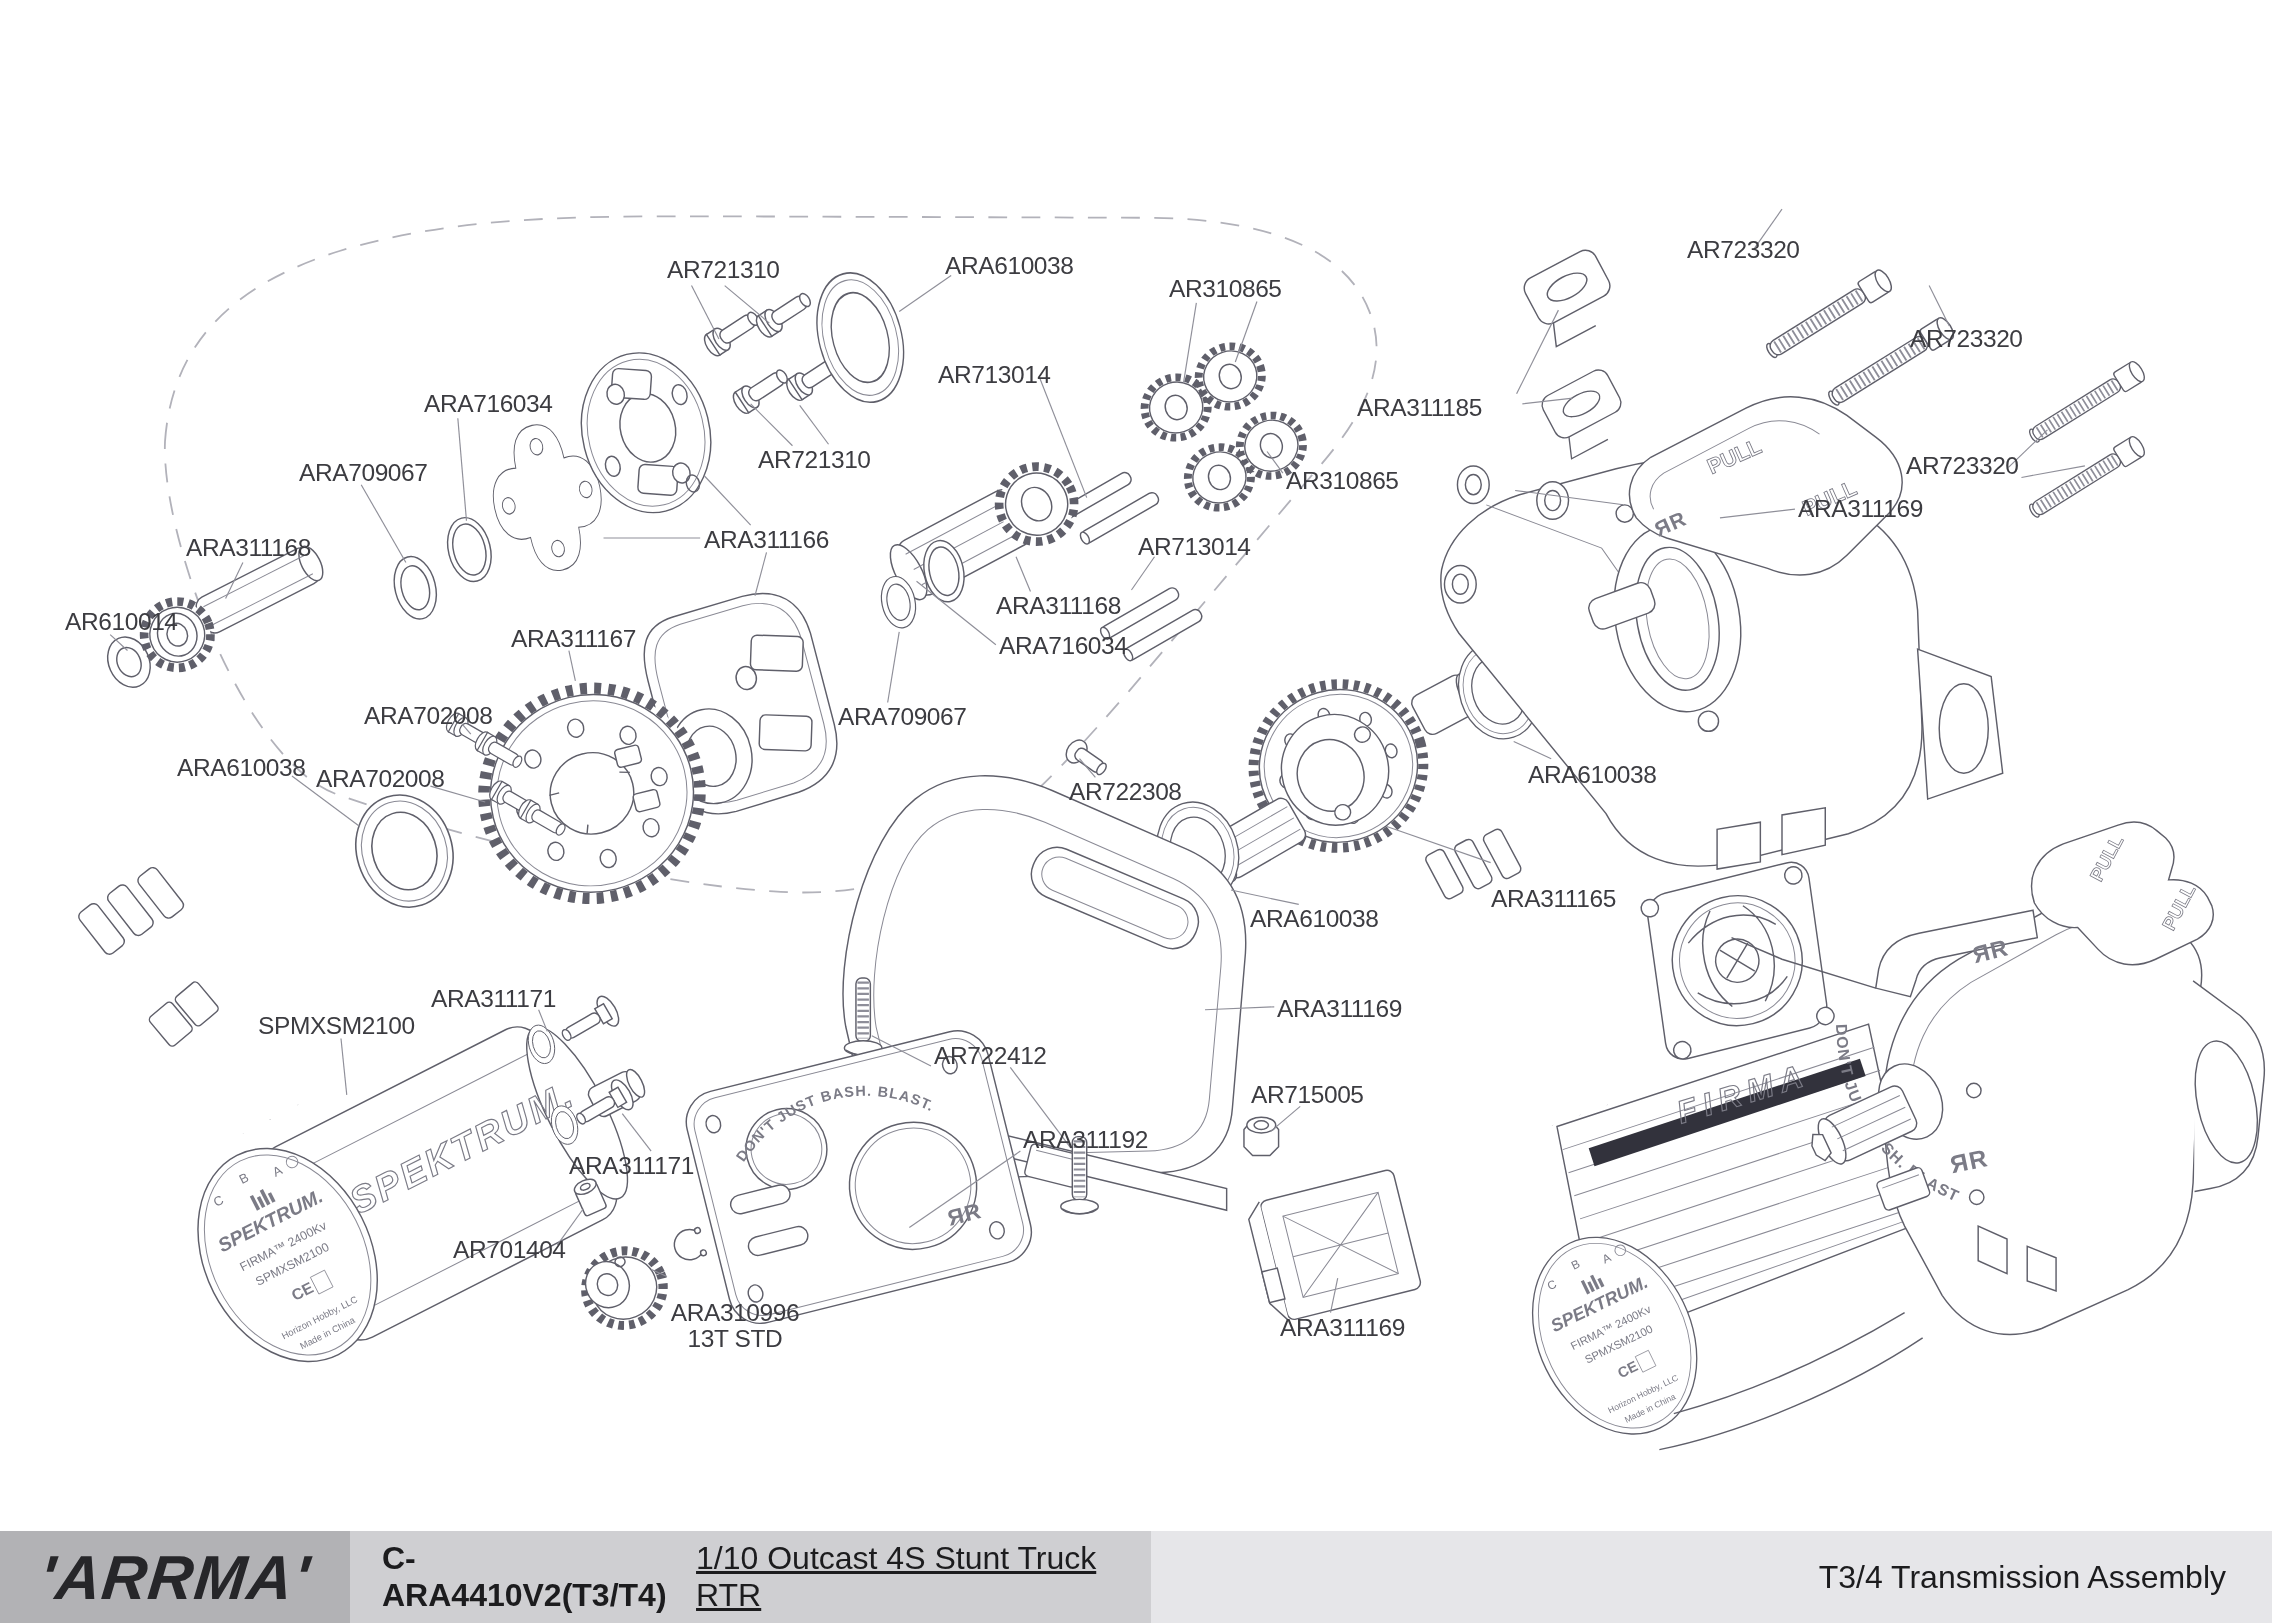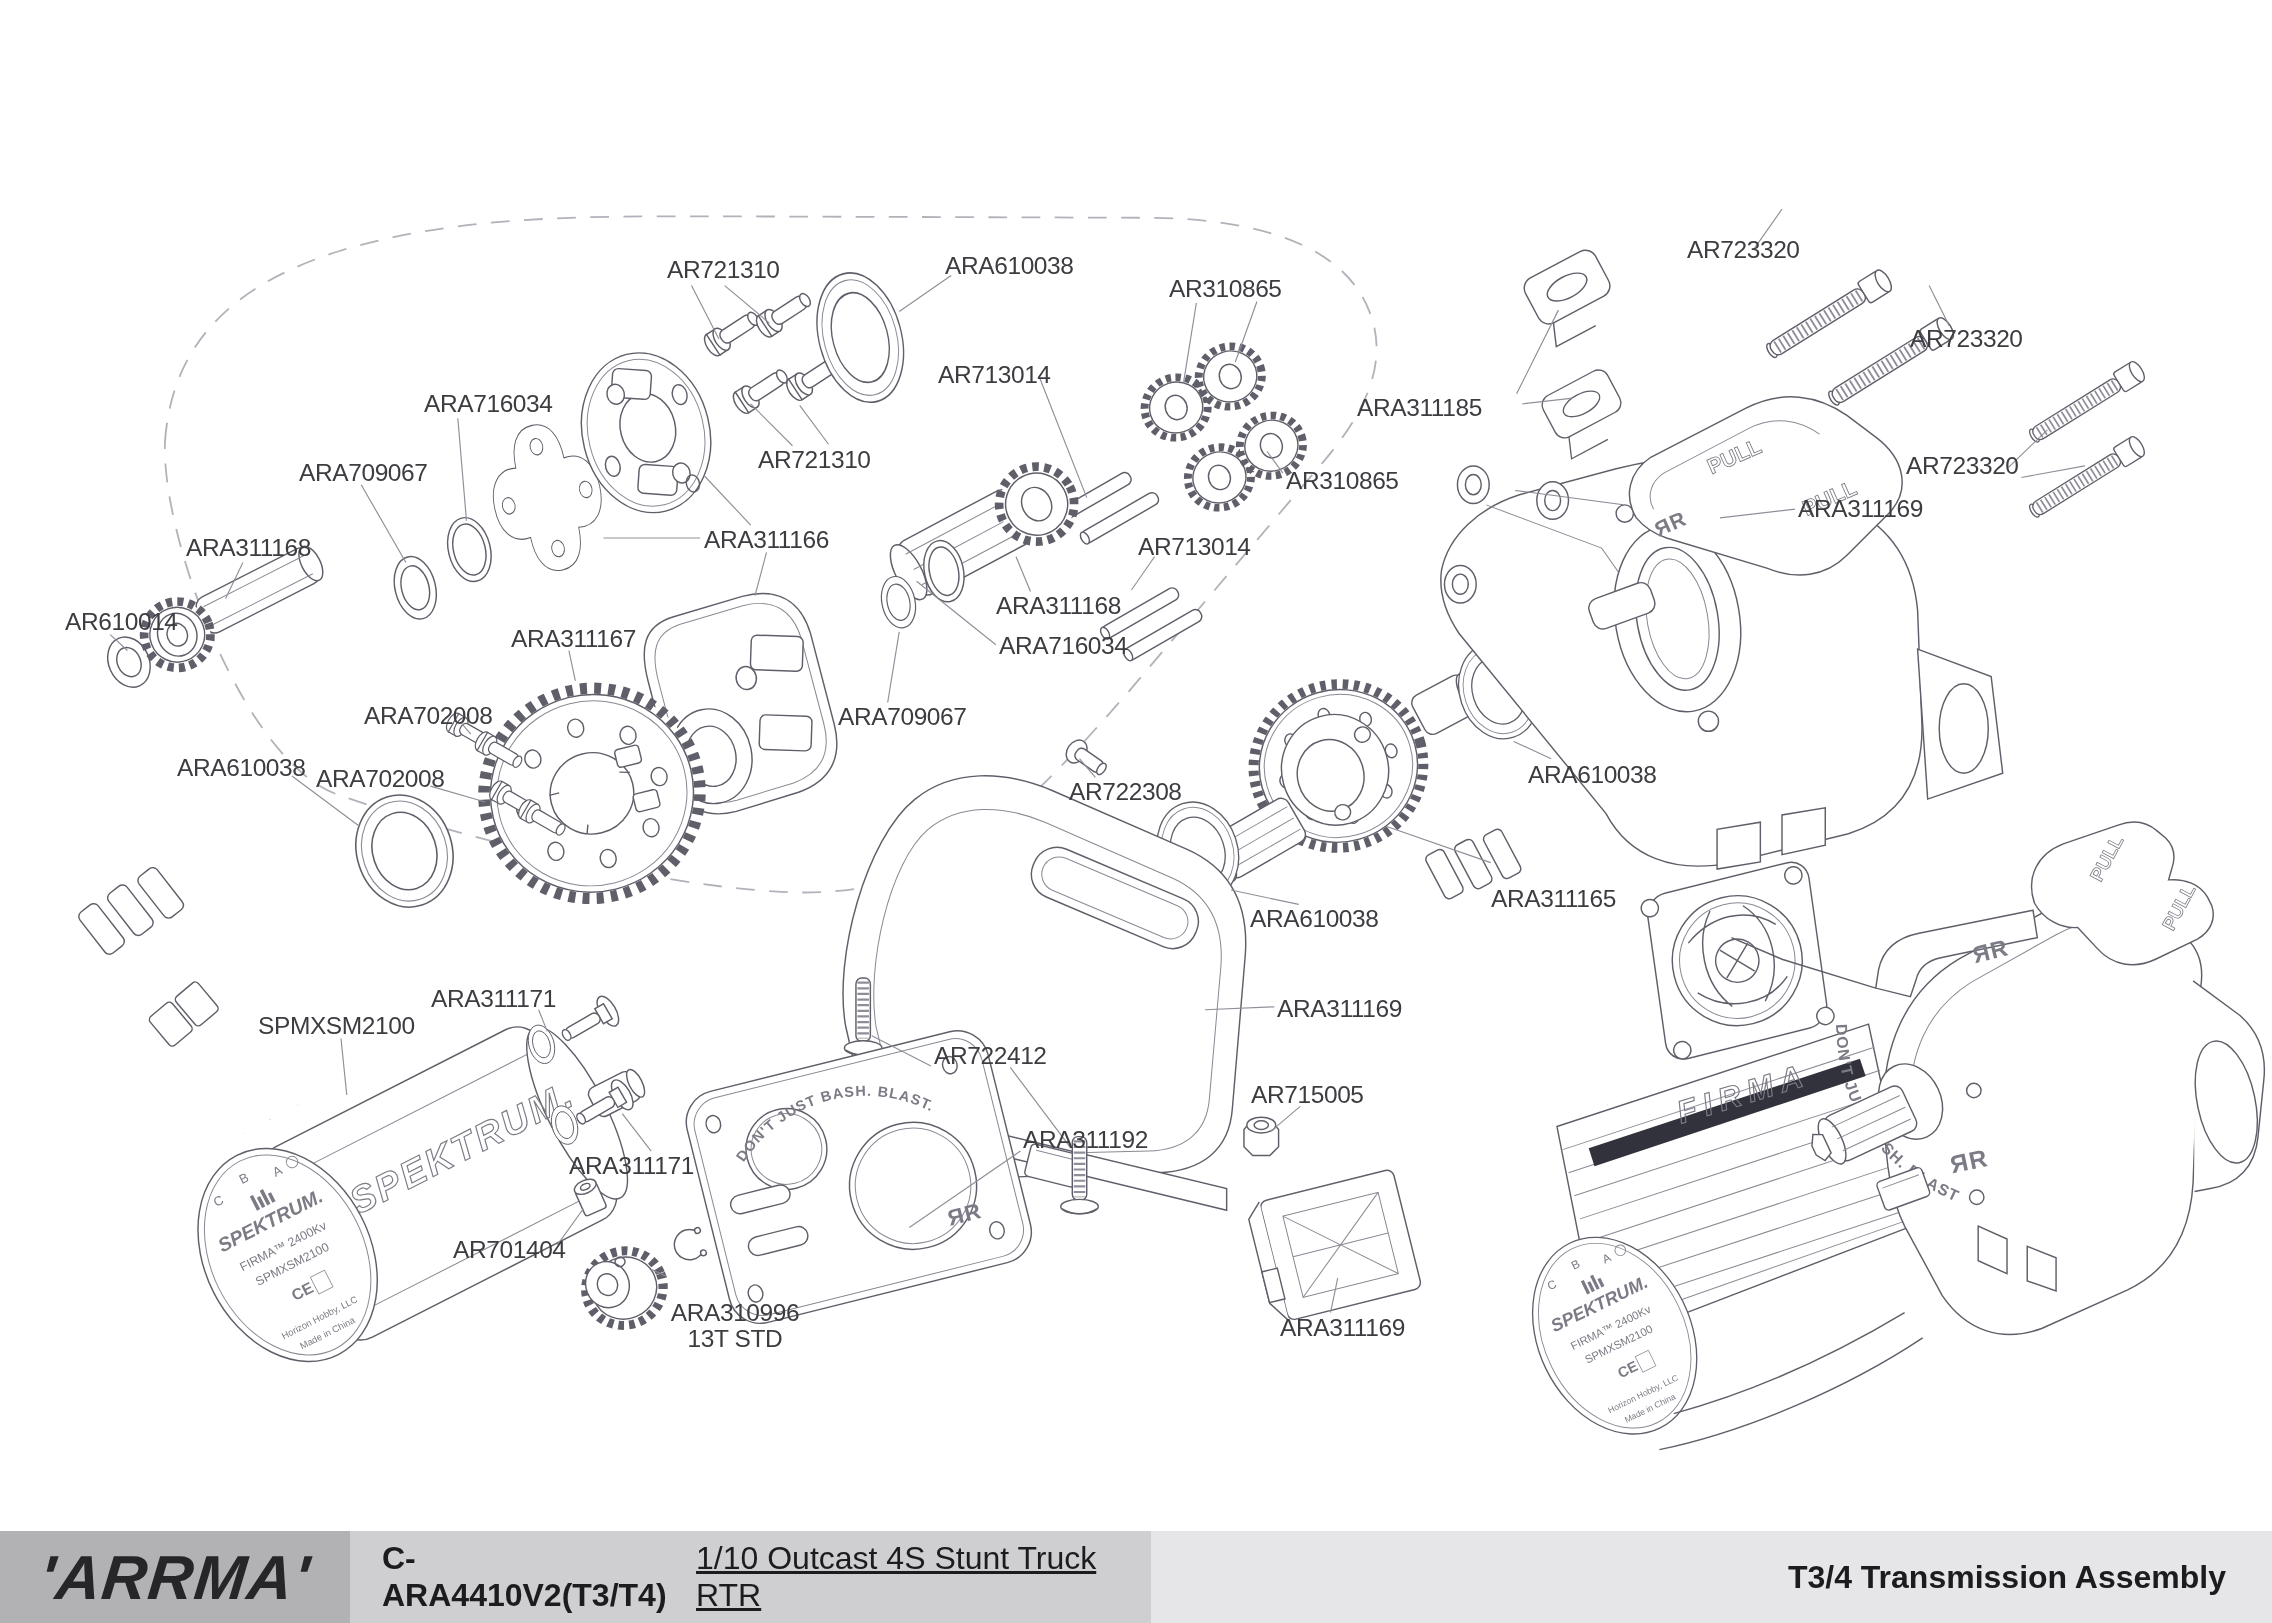--- a/index.html
+++ b/index.html
@@ -14,21 +14,21 @@
   
   #footer{position:absolute;left:0;top:1531px;width:2273px;height:92px;display:flex;}
   #f-logo{width:350px;background:#b2b2b5;display:flex;align-items:center;justify-content:center;}
   #f-title{width:801px;background:#cfcfd2;display:flex;align-items:center;padding-left:32px;box-sizing:border-box;}
   #f-right{flex:1;background:#e6e6e9;display:flex;align-items:center;justify-content:flex-end;padding-right:47px;}
   .brandword{font-size:62px;font-weight:bold;font-style:italic;color:#262629;
              letter-spacing:1.4px;transform:skewX(-6deg);}
   .brandword:before,.brandword:after{content:"'";}
   #f-title .code{font-weight:bold;font-size:32px;color:#1c1c1e;}
   #f-title .name{font-size:32px;color:#1c1c1e;margin-left:8.7px;text-decoration:underline;}
-  #f-right .sheet{font-weight:bold;font-size:32px;color:#1c1c1e;}
+  #f-right .sheet{font-weight:normal;font-size:32px;color:#1c1c1e;}
   
   .ln{stroke:#5f5f6a;stroke-width:2;fill:none;}
   .lnf{stroke:#5f5f6a;stroke-width:2;fill:#ffffff;}
   .lnt{stroke:#8a8a95;stroke-width:1.4;fill:none;}
   .thread{stroke:#8e8e99;fill:none;}
   .teeth{fill:#ffffff;stroke:#5f5f6a;}
   .mark{fill:#7b7b86;stroke:none;}
   .marko{fill:none;stroke:#7b7b86;}
   .dashb{fill:none;stroke:#b2b2ba;stroke-width:2.5;stroke-dasharray:26 20;}
   .leader{stroke:#8f8f99;stroke-width:1.6;}

